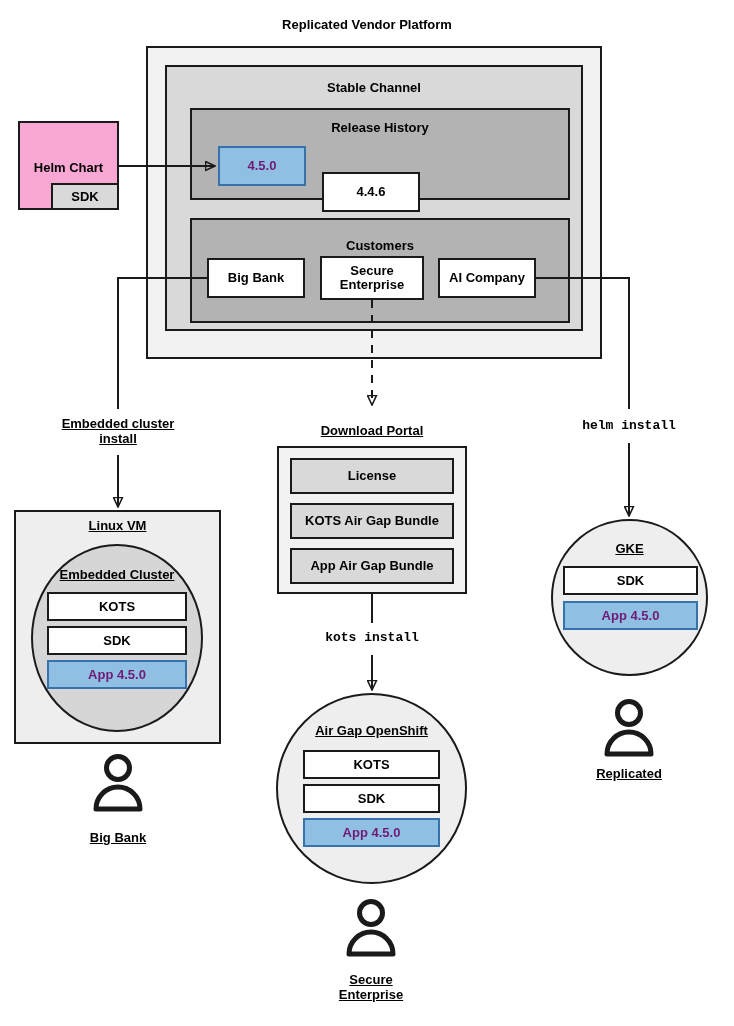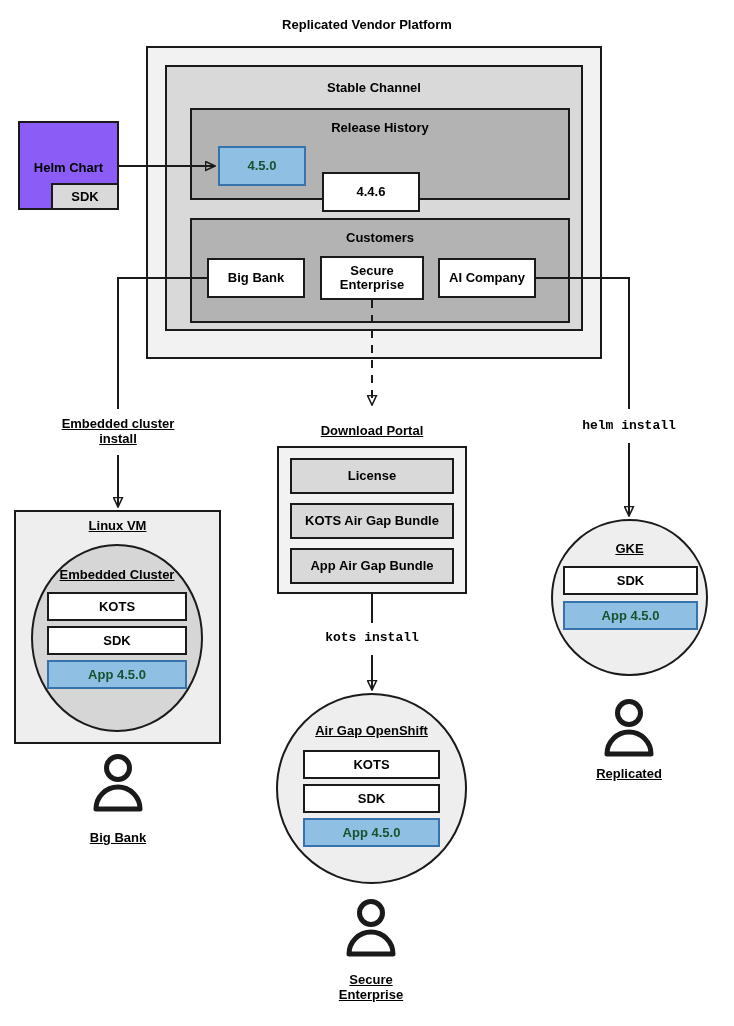--- a/index.html
+++ b/index.html
@@ -29,21 +29,21 @@
 
   
   .box{
     position:absolute;box-sizing:border-box;
     border:2px solid #1a1a1a;background:#ffffff;
     display:flex;align-items:center;justify-content:center;
     text-align:center;font-weight:bold;font-size:13px;line-height:14px;
   }
   .box.gray{background:#d9d9d9;}
   .box.blue{
-    background:#8fbfe2;border:2px solid #3673ad;color:#14532d;
+    background:#8fbfe2;border:2px solid #3673ad;color:#701a75;
   }
 
   .circle{
     position:absolute;box-sizing:border-box;
     border:2px solid #1a1a1a;background:#eeeeee;border-radius:50%;
   }
   .circle.darkfill{background:#d6d6d6;}
 
   .caption{
     position:absolute;text-align:center;font-weight:bold;
@@ -68,37 +68,37 @@
 
   <div class="frame f-mid" style="left:165px;top:65px;width:418px;height:266px;">
     <div class="frame-title" style="top:13px;">Stable Channel</div>
   </div>
 
   <div class="frame f-inner" style="left:190px;top:108px;width:380px;height:92px;">
     <div class="frame-title" style="top:10px;">Release History</div>
   </div>
 
   <div class="frame f-inner" style="left:190px;top:218px;width:380px;height:105px;">
-    <div class="frame-title" style="top:10px;">Customers</div>
+    <div class="frame-title" style="top:18px;">Customers</div>
   </div>
 
   <div class="box blue" style="left:218px;top:146px;width:88px;height:40px;">4.5.0</div>
 
   <div class="box" style="left:322px;top:146px;width:98px;height:40px;margin-top:26px;">4.4.6</div>
 
   <div class="box" style="left:207px;top:258px;width:98px;height:40px;">Big Bank</div>
 
   <div class="box" style="left:320px;top:256px;width:104px;height:44px;flex-direction:column;">
     <span>Secure</span>
     <span>Enterprise</span>
   </div>
 
   <div class="box" style="left:438px;top:258px;width:98px;height:40px;">AI Company</div>
 
-  <div class="node" style="left:18px;top:121px;width:101px;height:89px;border:2px solid #1a1a1a;background:#8b5cf6;box-sizing:border-box;">
+  <div class="node" style="left:18px;top:121px;width:101px;height:89px;border:2px solid #1a1a1a;background:#f9a8d4;box-sizing:border-box;">
     <div class="lbl" style="left:0;top:37px;width:97px;">Helm Chart</div>
   </div>
   <div class="box gray" style="left:51px;top:183px;width:68px;height:27px;">SDK</div>
 
   <div class="caption" style="left:32px;top:416px;width:172px;">
     <div>Embedded cluster</div>
     <div>install</div>
   </div>
 
   <div class="mono" style="left:539px;top:418px;width:180px;">helm install</div>

